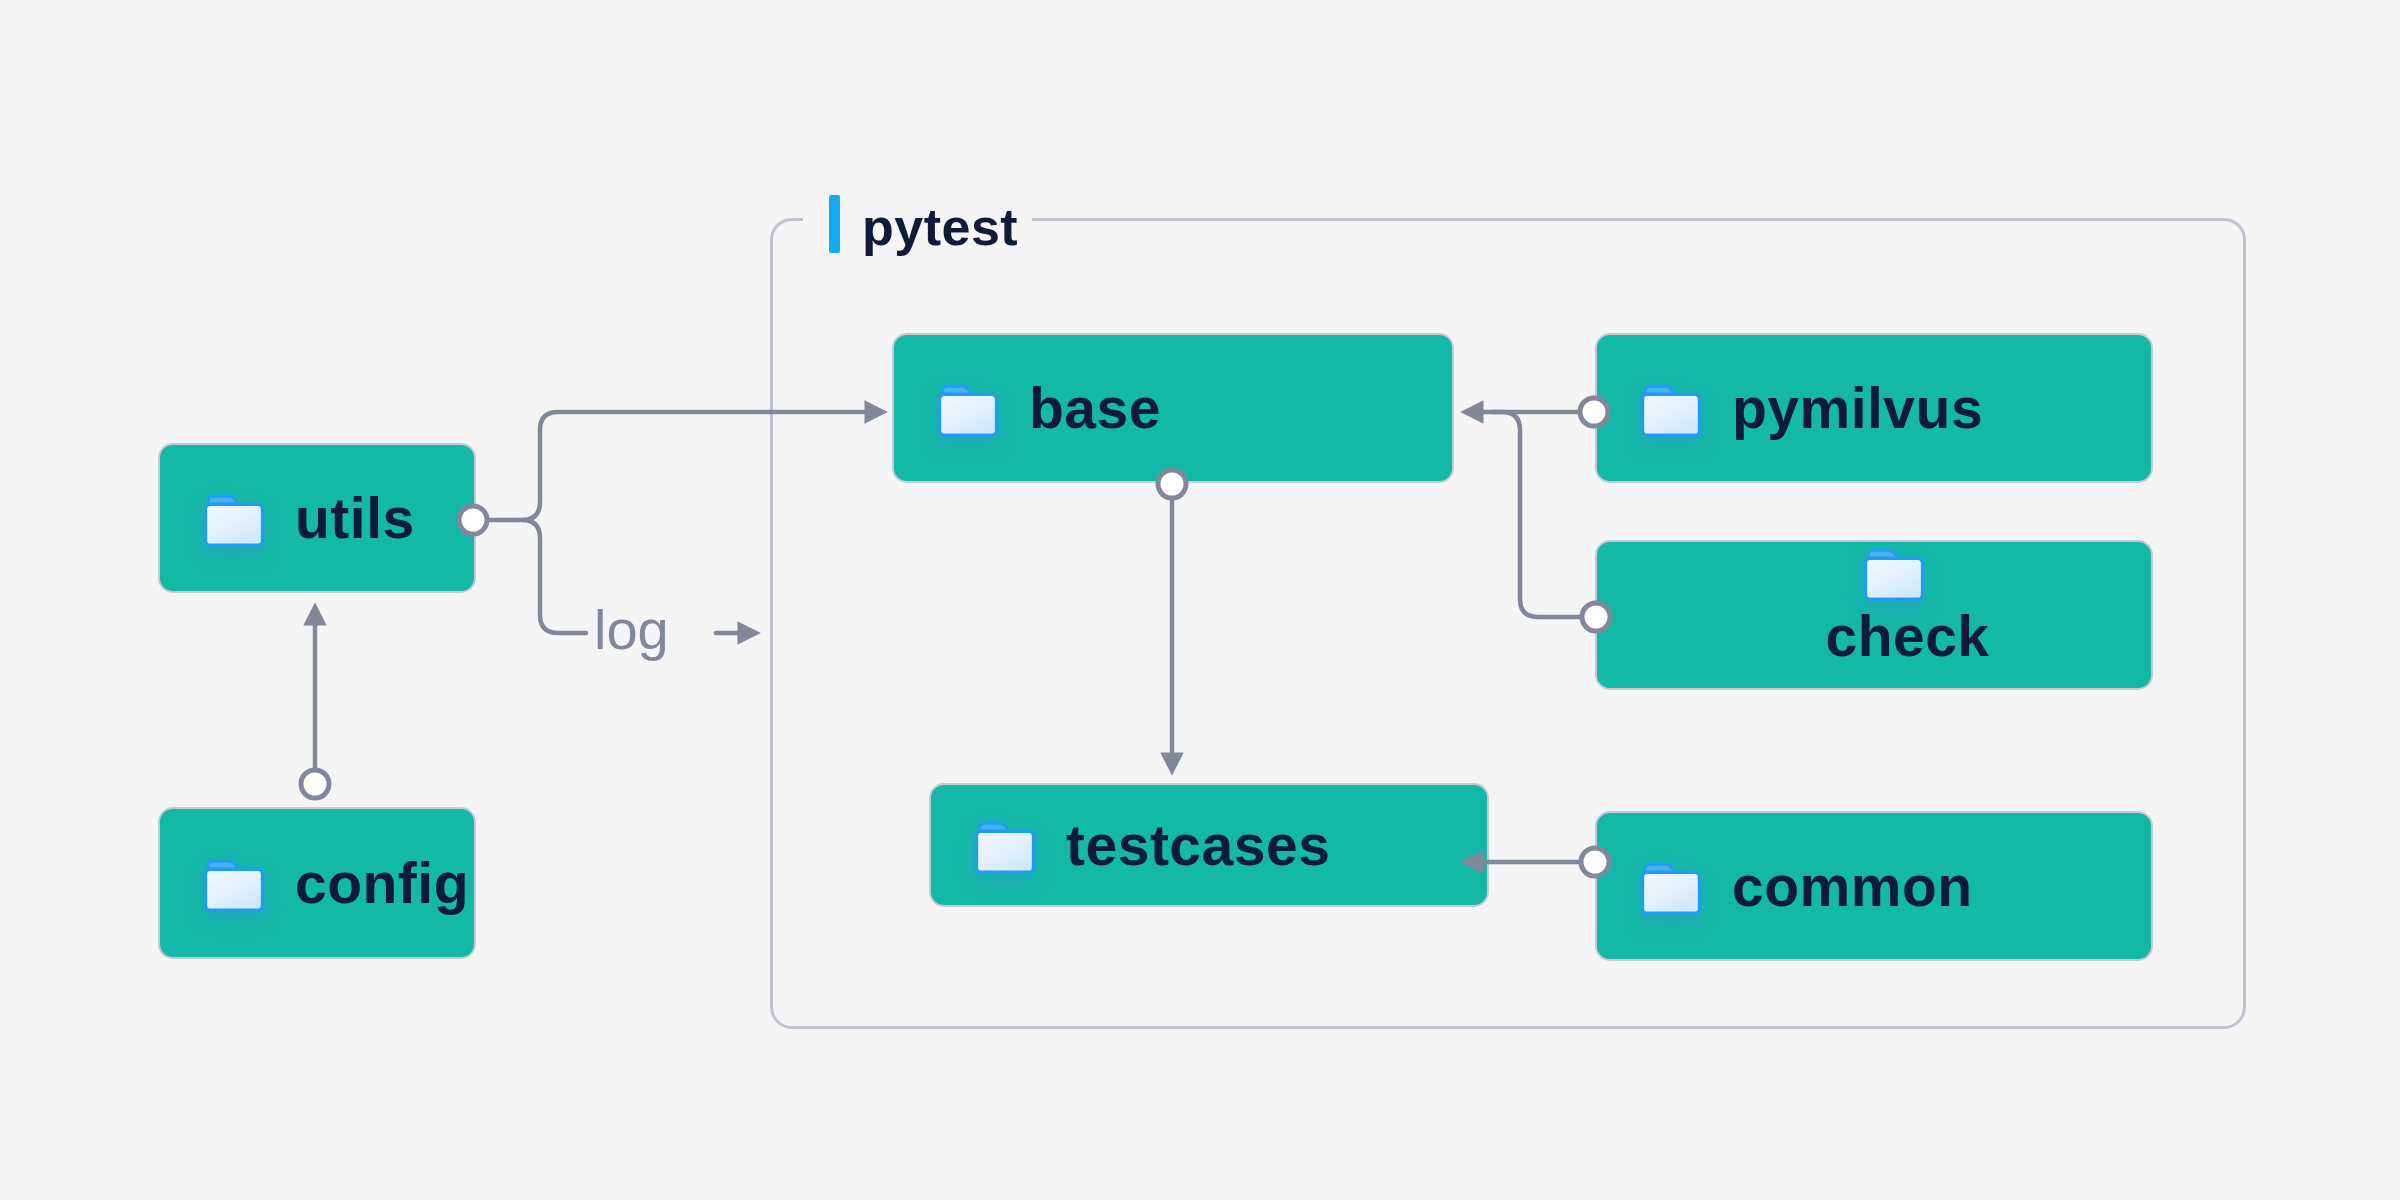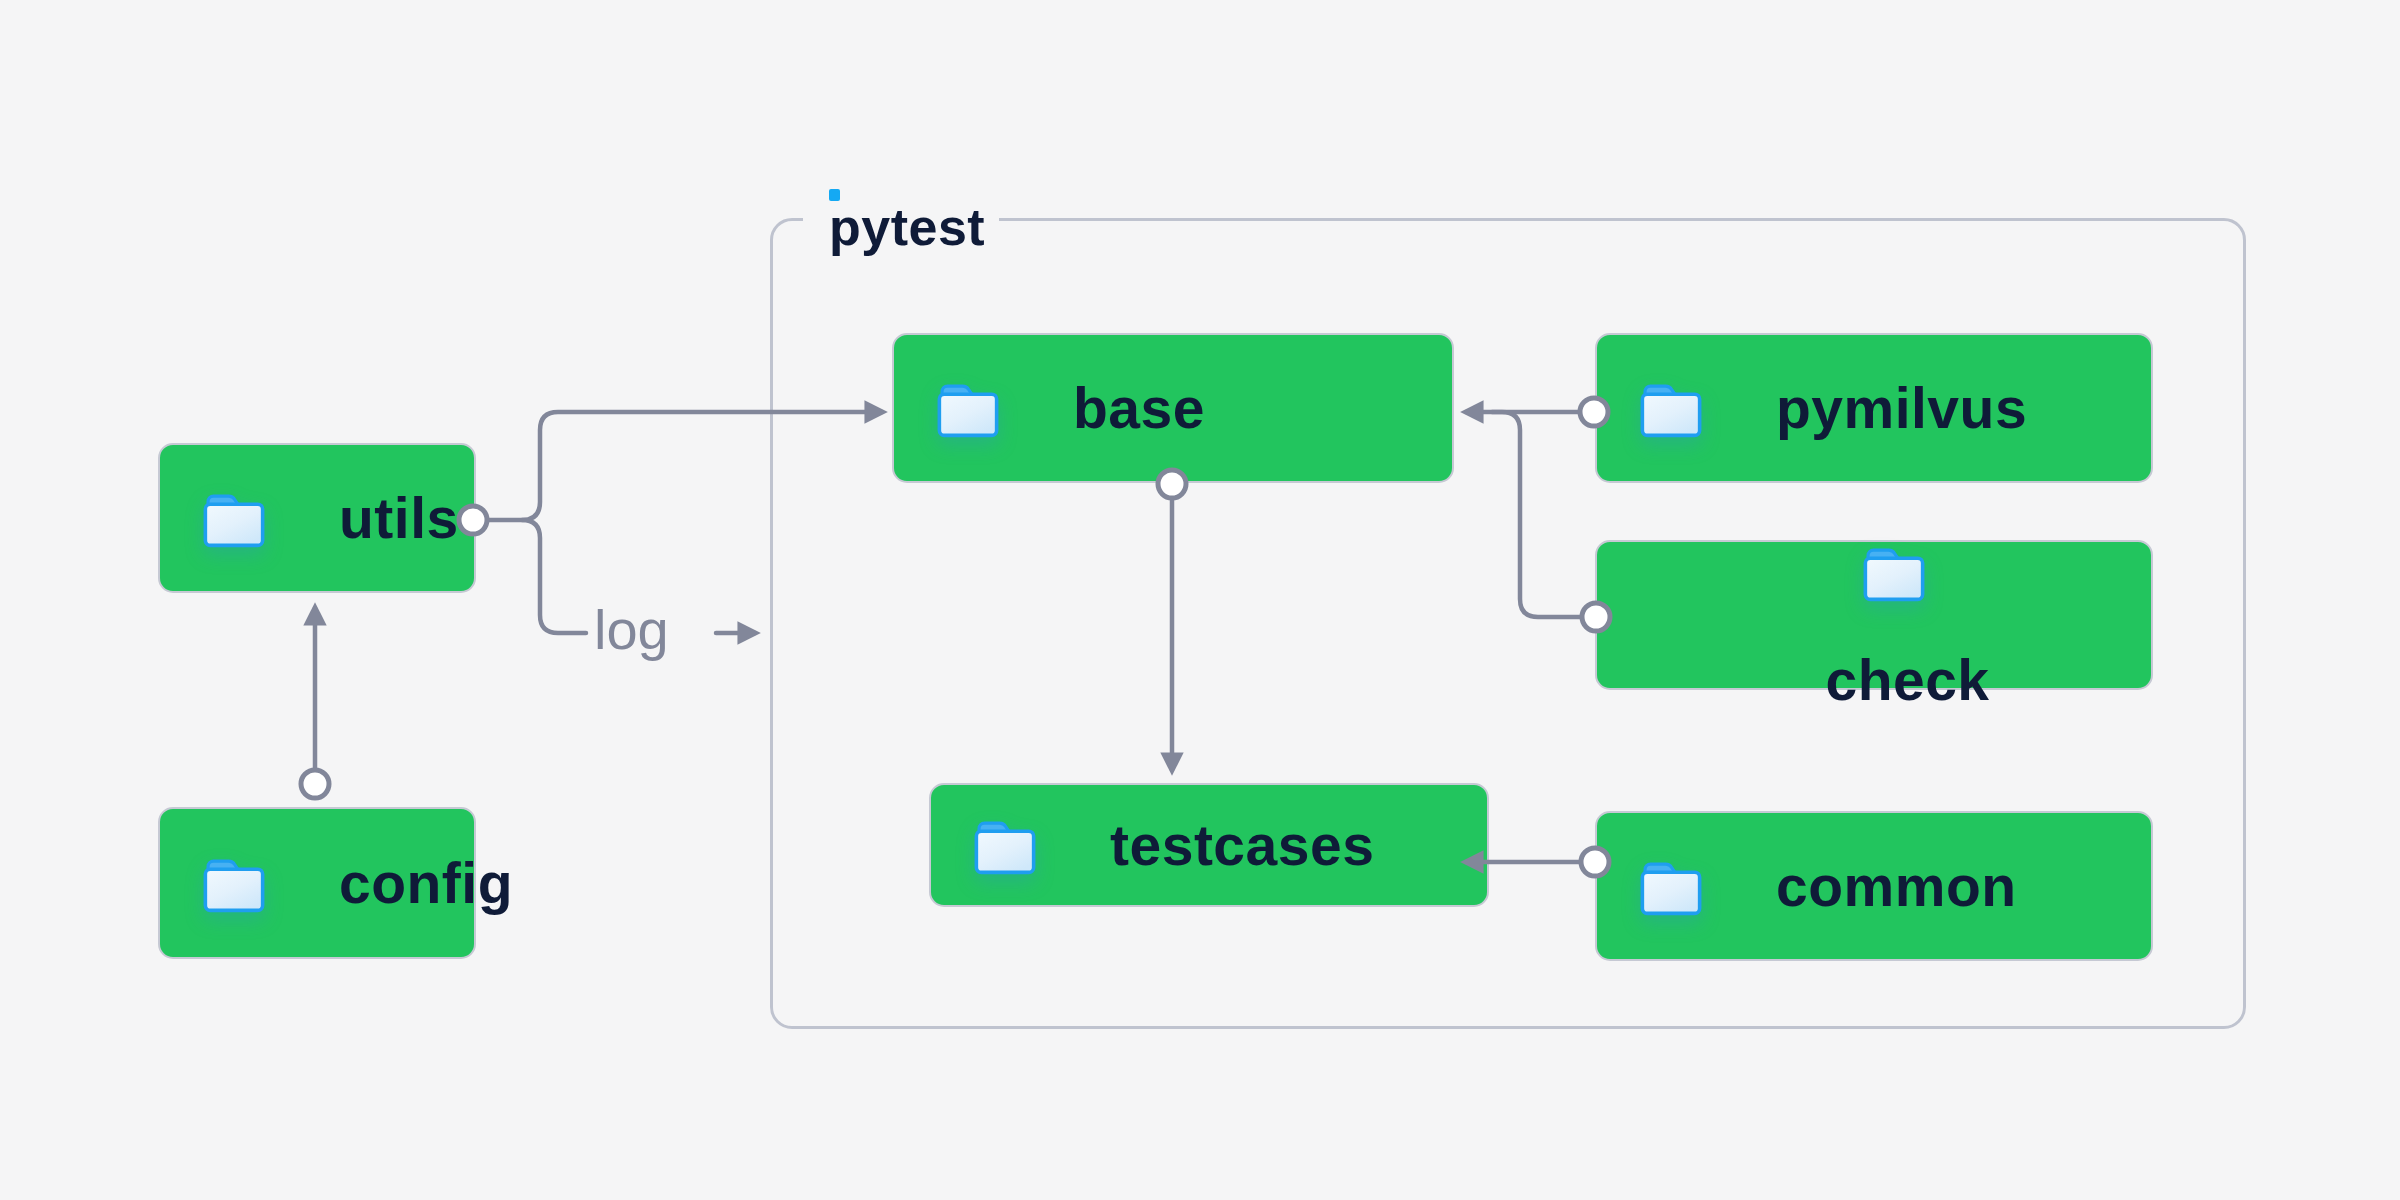--- a/index.html
+++ b/index.html
@@ -25,46 +25,44 @@
   .group{
     position:absolute;
     left:770px;top:218px;width:1476px;height:811px;
     border:3px solid var(--group-border);
     border-radius:22px;
     background:transparent;
   }
   .group-label{
     position:absolute;
     left:30px;top:-32px;
-    display:flex;align-items:flex-start;
+    display:flex;align-items:flex-end;
     background:var(--bg);
     padding:0 14px 0 26px;
     height:64px;
-    flex-direction:column;
   }
   .group-label .bar{
     width:11px;height:58px;
     background:var(--accent);
     border-radius:2px;
     margin-right:22px;
   }
   .group-label .title{
     font-size:52px;font-weight:700;color:var(--text);
     line-height:1;letter-spacing:.5px;
   }
 
   
   .node{
     position:absolute;
-    background:#22c55e;
+    background:#14b8a6;
     border:2.5px solid var(--box-border);
     border-radius:15px;
     display:flex;align-items:center;
     padding-left:40px;
-    gap:44px;
   }
   .node .label{
     font-size:57px;font-weight:700;color:var(--text);
     margin-left:27px;letter-spacing:.5px;
     white-space:nowrap;
   }
   .folder{
     width:68px;height:61px;flex:0 0 auto;
     filter:drop-shadow(0 8px 9px rgba(45,140,215,.28));
   }

